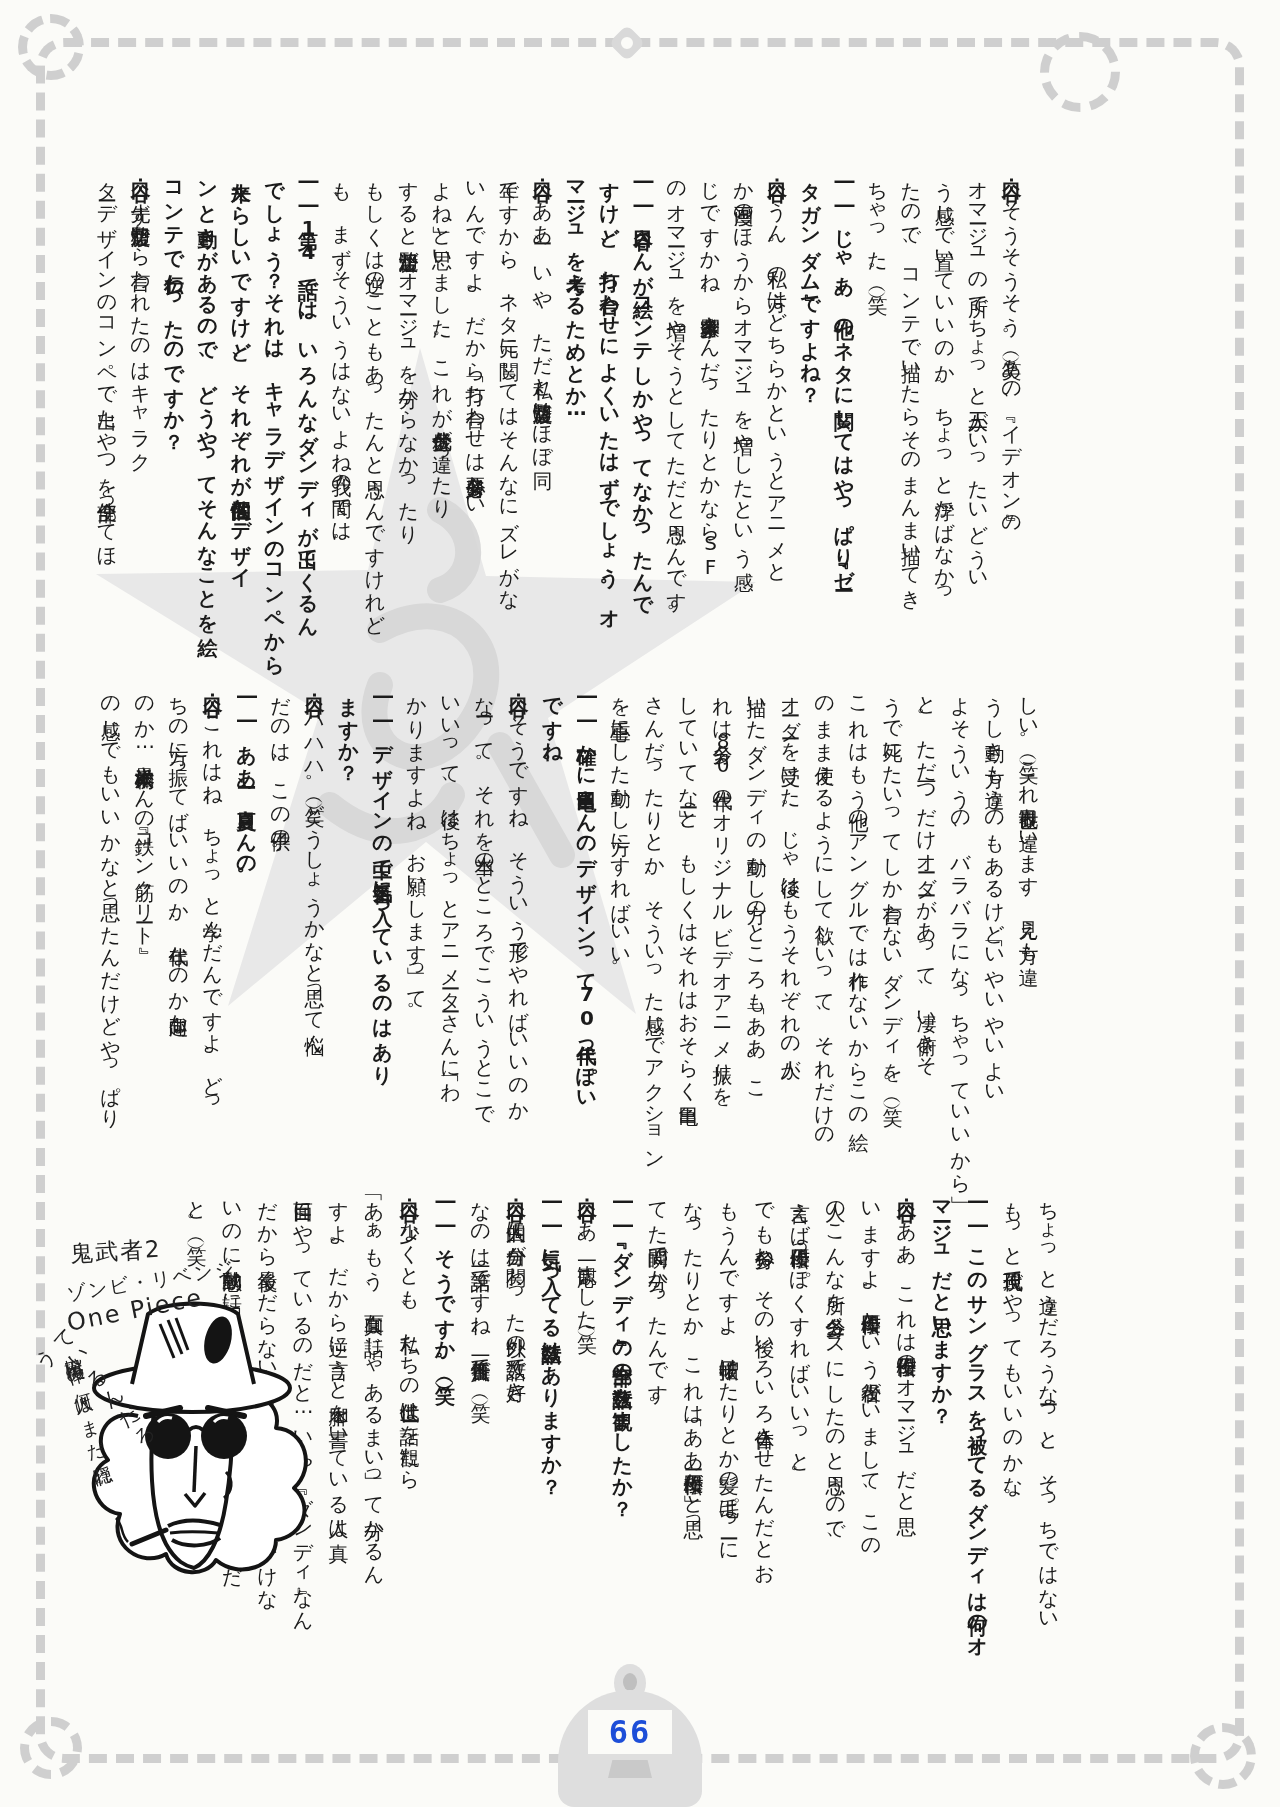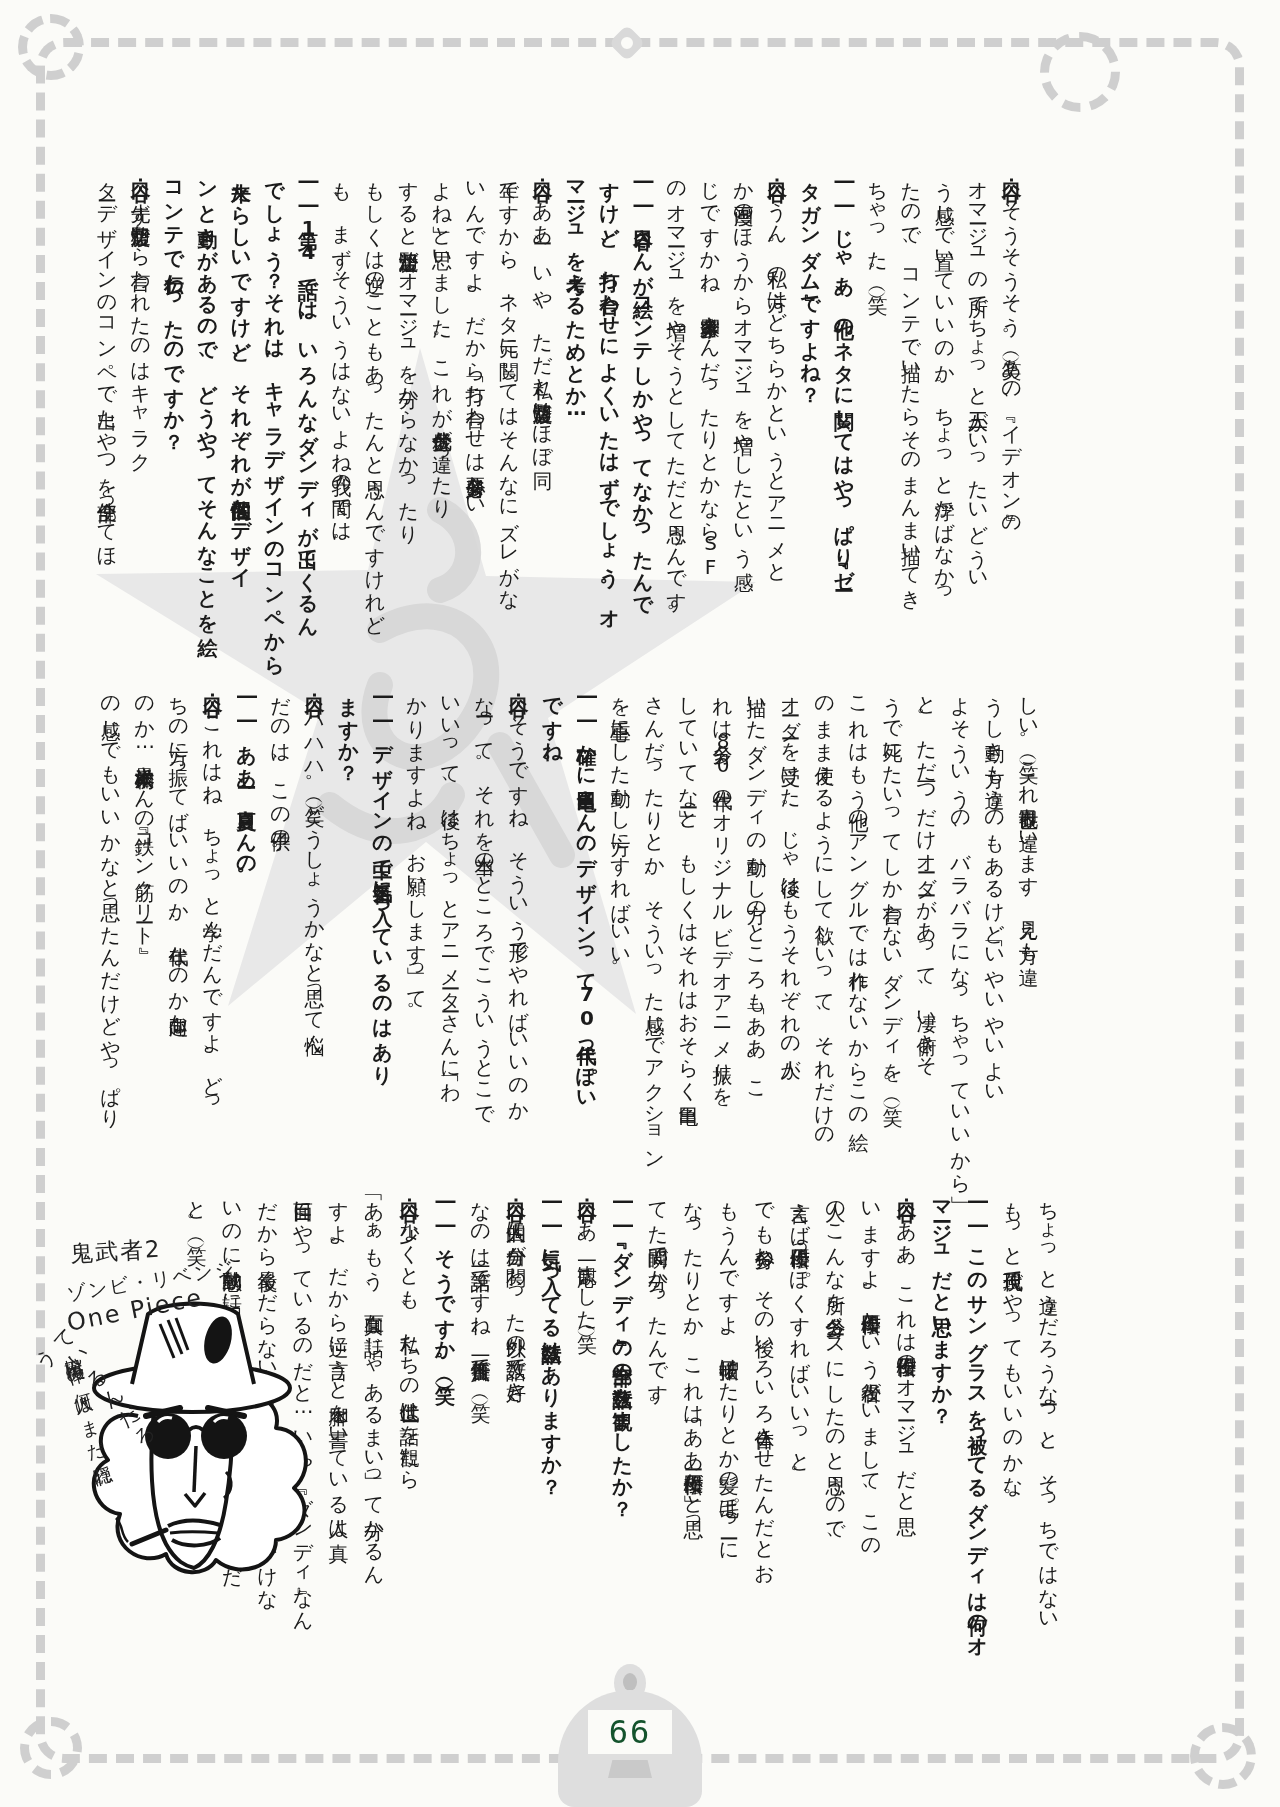--- a/index.html
+++ b/index.html
@@ -80,22 +80,22 @@
   }
   .robot-dome {
     position:absolute; left:0; top:26px; width:144px; height:117px;
     background:#dedede; border-radius:72px 72px 16px 16px;
   }
   .robot-screen {
     position:absolute; left:30px; top:46px; width:84px; height:44px;
     background:#fbfbf8; display:flex; align-items:center; justify-content:center;
   }
   .page-number {
-    font-family:"DejaVu Sans Mono", monospace; font-size:32px; font-weight:400;
-    color:#14532d; letter-spacing:2px;
+    font-family:"DejaVu Sans Mono", monospace; font-size:32px; font-weight:700;
+    color:#1d4ed8; letter-spacing:2px;
   }
   .robot-mouth {
     position:absolute; left:50px; top:96px; width:44px; height:18px;
     background:#c9c9c9; clip-path:polygon(10% 0,90% 0,100% 100%,0 100%);
   }
 </style>
 </head>
 <body>
 
 <div class="page">

